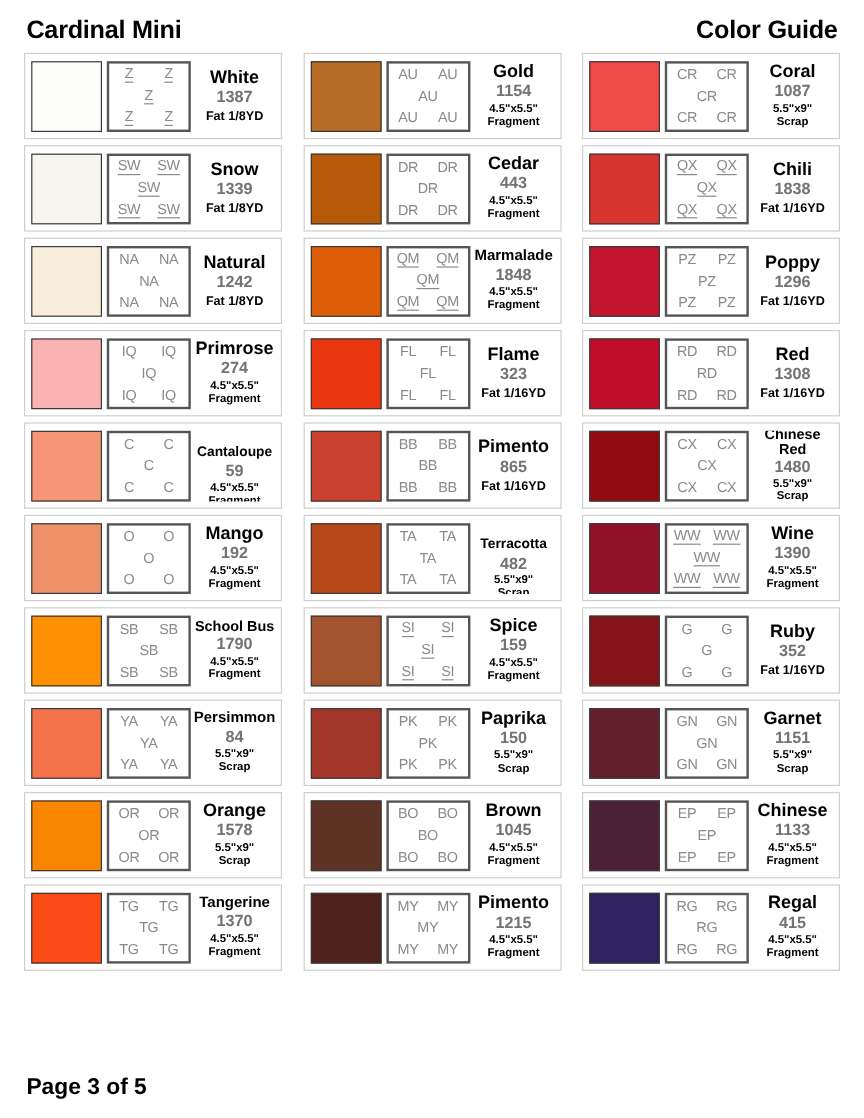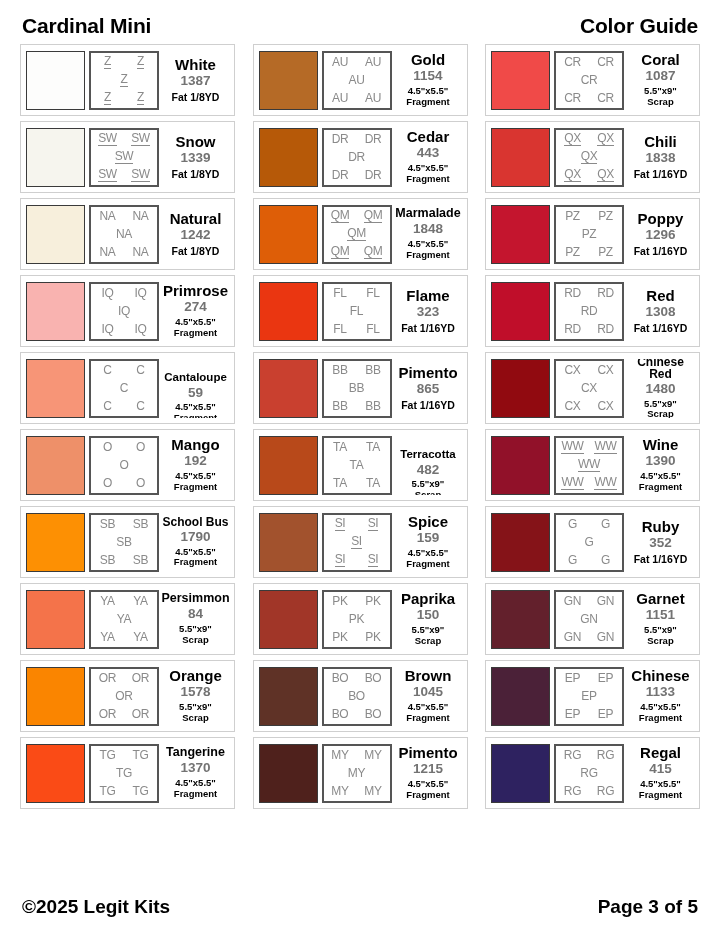--- a/index.html
+++ b/index.html
@@ -636,17 +636,16 @@
             <div class="cname">Regal</div>
             <div class="cnum">415</div>
             <div class="ccut">4.5"x5.5"
 Fragment</div>
           </div>
         </div>
       </div>
     </div>
 
   <div id="footer">
-    <div class="ftr-text">©2025 Legit Kits</div>
     <div class="ftr-text">Page 3 of 5</div>
   </div>
 
 </div>
 
 </body></html>

